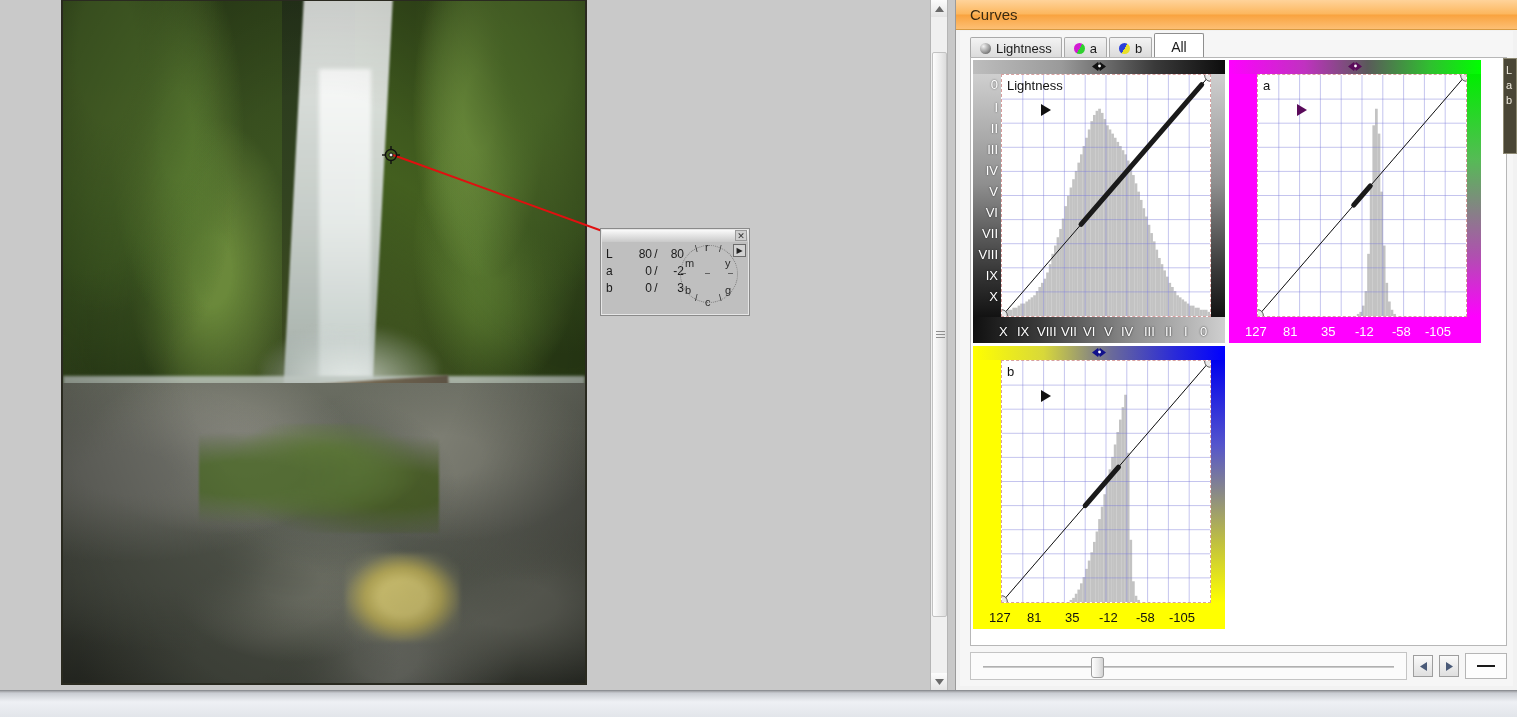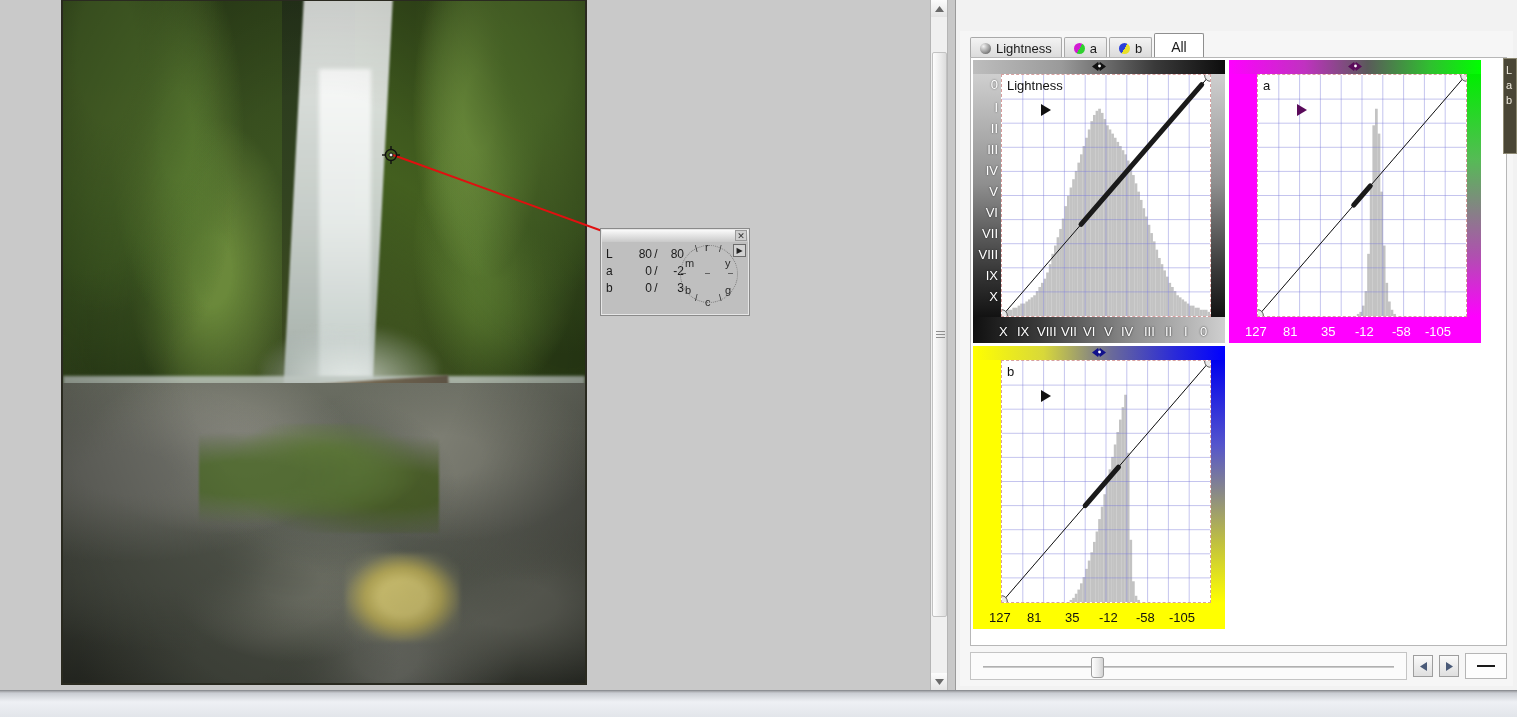--- a/index.html
+++ b/index.html
@@ -420,20 +420,21 @@
         </div>
     </div>
     <div class="vs-btn vs-dn">
       <svg width="9" height="6" viewBox="0 0 9 6">
           <polygon points="0,0 9,0 4.5,6" fill="#6a6a6a"></polygon>
         </svg>
     </div>
   </div>
 
   <div id="curves-window">
+    <div id="curves-title">Curves</div>
 
     <div id="curves-body">
 
       <div id="tab-strip">
         <div class="tab">
           <span class="sphere gray"></span>
           <span>Lightness</span>
         </div>
         <div class="tab">
           <span class="sphere ag"></span>

